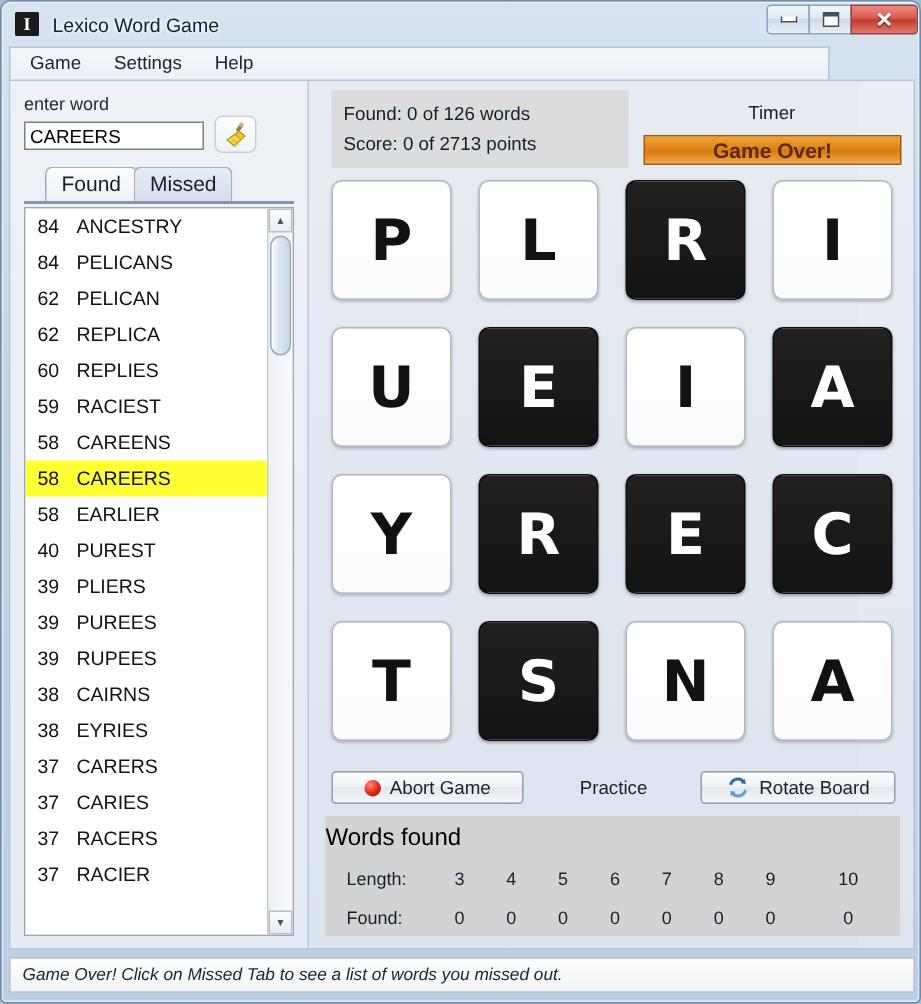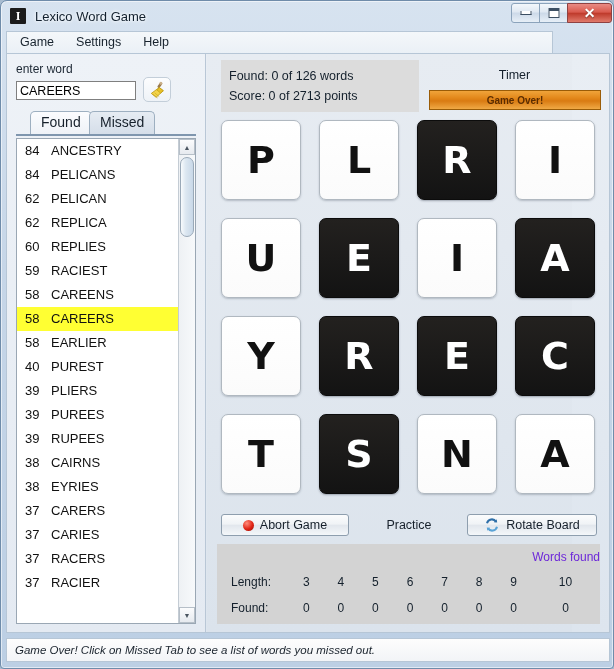--- a/index.html
+++ b/index.html
@@ -177,21 +177,21 @@
   .infoline { font-size:12.5px; color:#14202c; line-height:20px; }
   #timer-label {
     position:absolute; left:215px; top:14px; width:185px;
     text-align:center; font-size:12.5px; color:#14202c;
   }
   #timer-btn {
     position:absolute; left:222px; top:36px; width:172px; height:20px;
     background:linear-gradient(to bottom,#f0a43a 0%,#e2871a 40%,#d97b12 55%,#f0a945 100%);
     border:1px solid #9a5c07;
     display:flex; align-items:center; justify-content:center;
-    font-size:10px; font-weight:bold; color:#5a2c00;
+    font-size:14px; font-weight:bold; color:#5a2c00;
   }
 
   
   #grid {
     position:absolute; left:14px; top:66px; width:376px; height:388px;
   }
   .tile {
     position:absolute; width:80px; height:80px; border-radius:7px;
     display:flex; align-items:center; justify-content:center;
     font-family:"DejaVu Sans", sans-serif;
@@ -225,21 +225,21 @@
   .dot-red {
     width:11px; height:11px; border-radius:50%;
     background:radial-gradient(circle at 35% 30%,#ff8b7a 0%,#e02314 55%,#901008 100%);
   }
 
   
   #stats {
     position:absolute; left:10px; top:490px; width:383px; height:80px;
     background:#d3d3d3; padding-top:6px;
   }
-  #stats-title { text-align:right; font-size:12px; color:#6d28d9; }
+  #stats-title { text-align:left; font-size:16px; color:#000000; }
   #stats table { width:100%; border-collapse:collapse; margin-top:5px; }
   #stats td { font-size:12px; color:#14202c; padding:6px 0; text-align:center; }
   #stats td.rowlab { text-align:left; padding-left:14px; width:72px; }
 
   
   #statusbar {
     position:absolute; left:5px; top:637px; width:604px; height:24px;
     background:linear-gradient(to bottom,#fdfdfd,#f2f4f7);
     border:1px solid #b6c6d6;
     display:flex; align-items:center;

